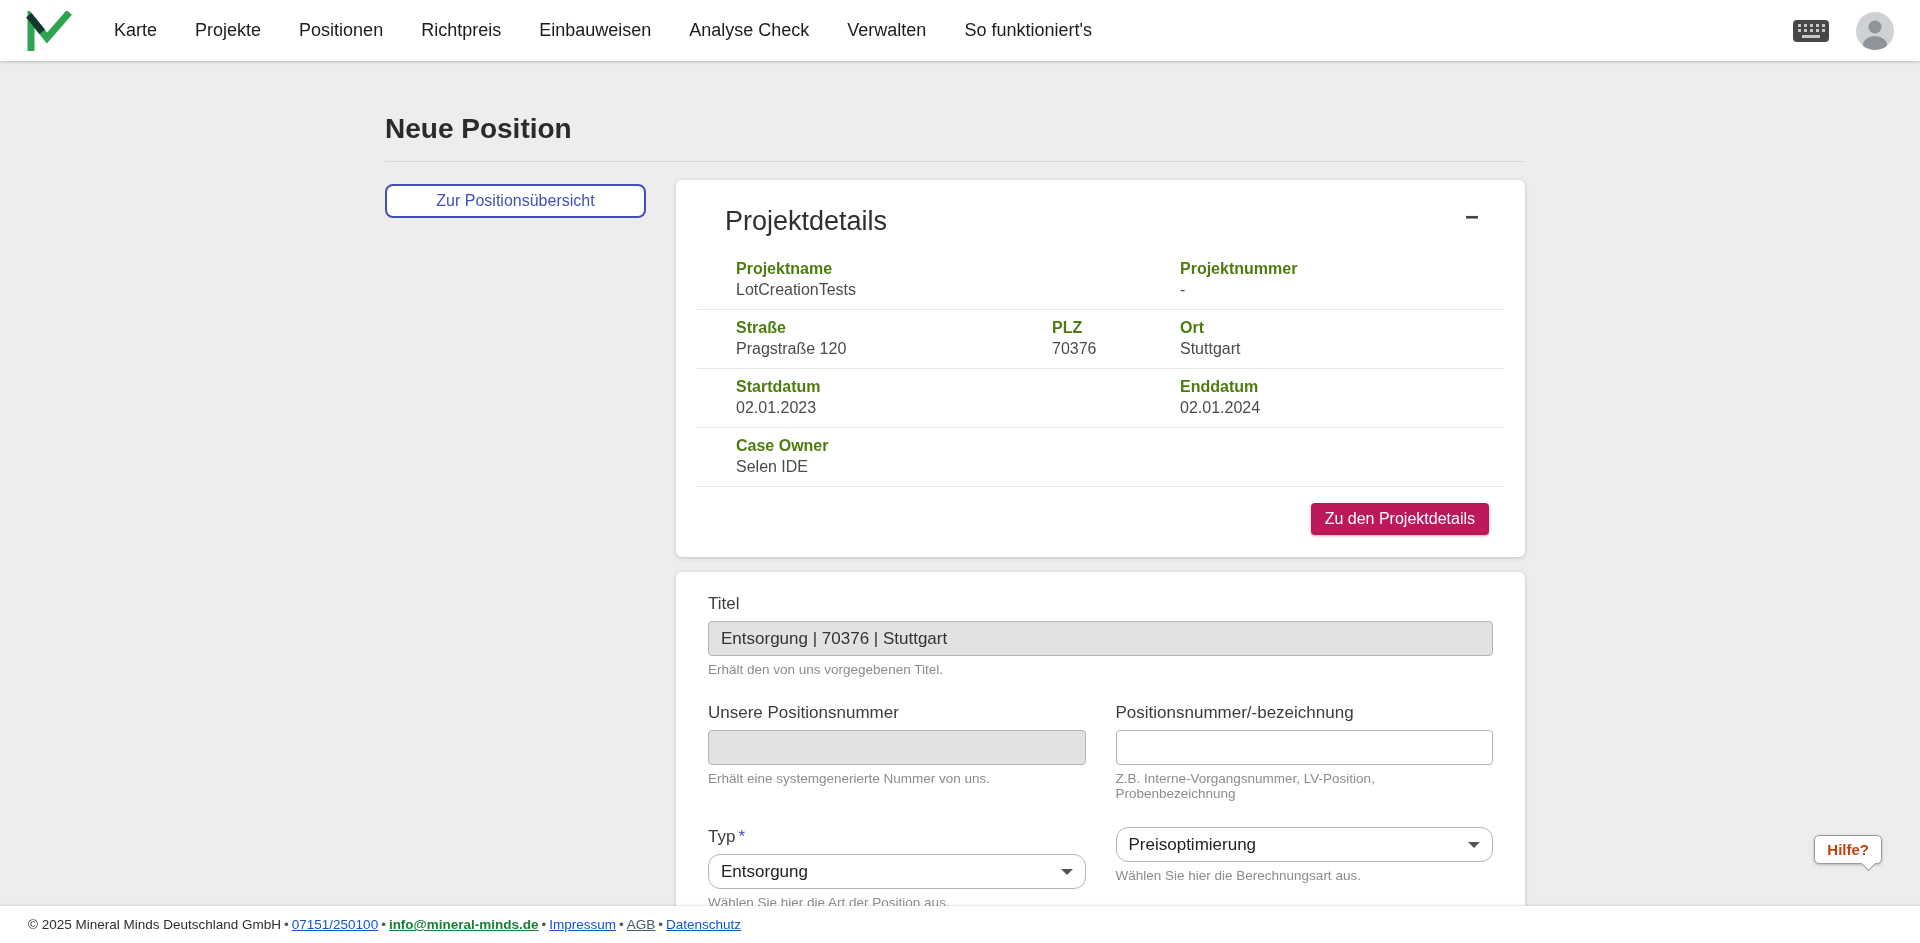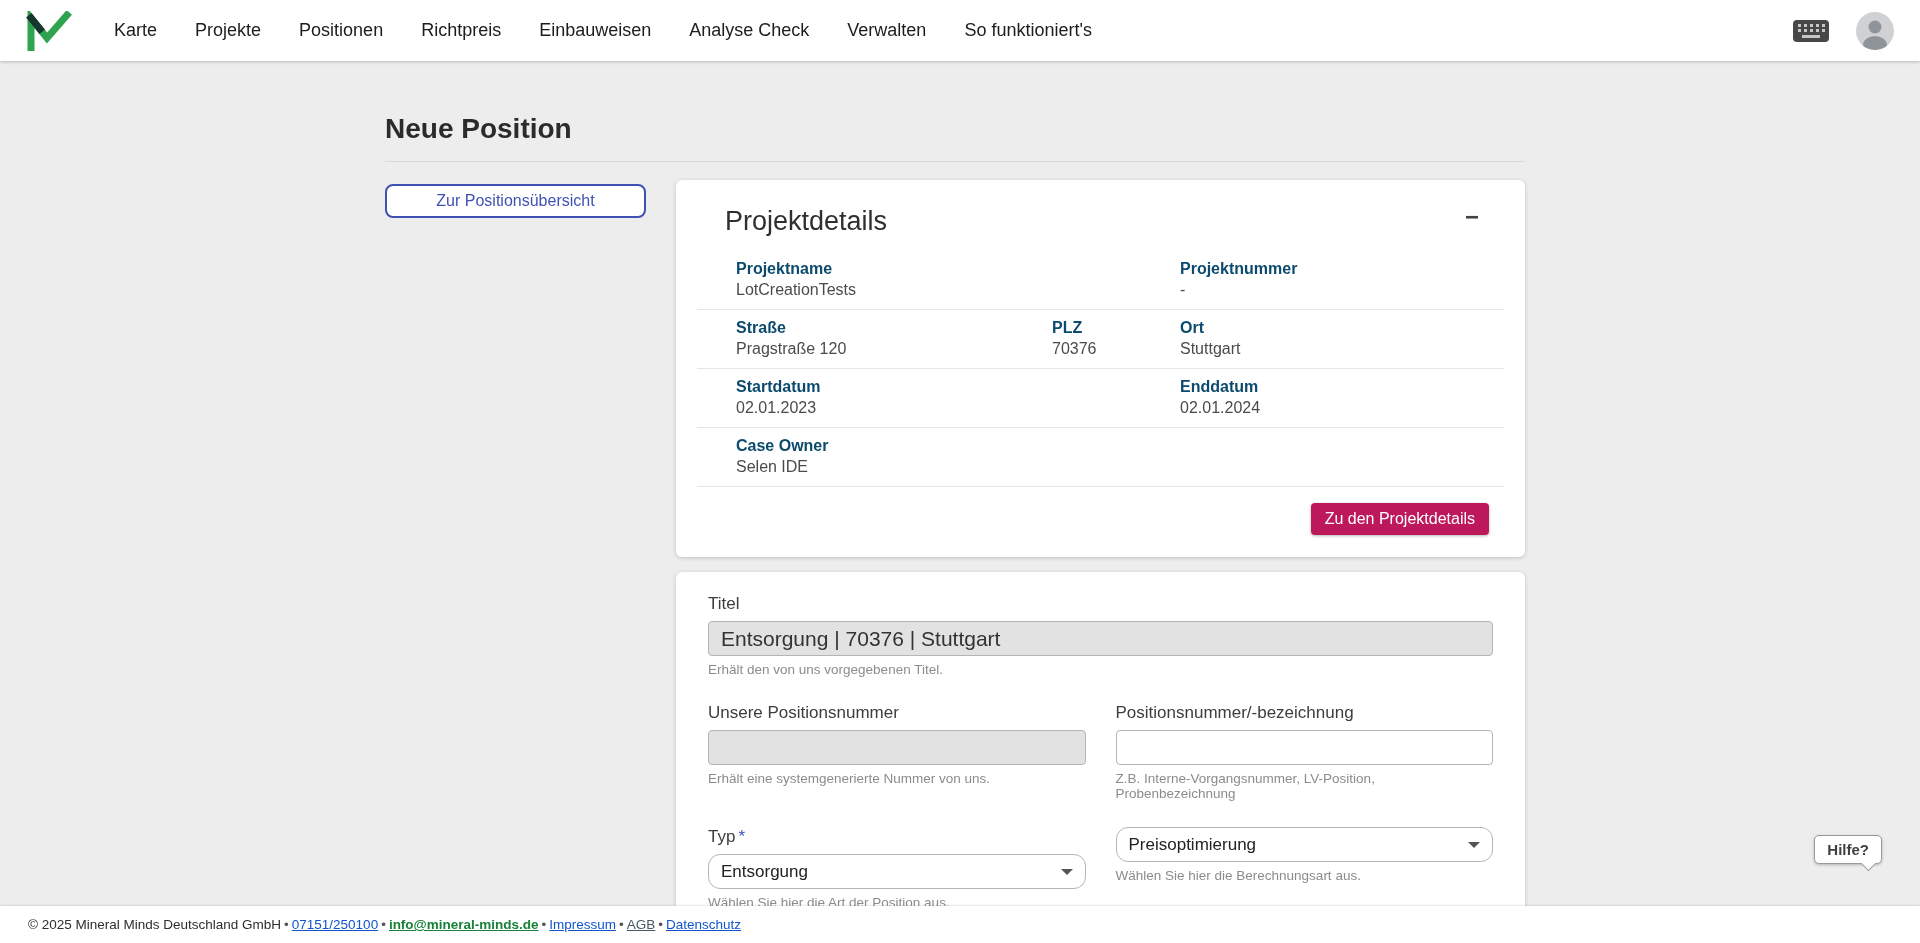--- a/index.html
+++ b/index.html
@@ -50,60 +50,60 @@
   .collapse-btn {
     position:absolute; top:24px; right:40px; background:none; border:none; cursor:pointer;
     font-size:24px; font-weight:700; color:#444; line-height:1; font-family:inherit;
   }
   .ptable { margin:0 21px; }
   .prow {
     display:grid; grid-template-columns:355px 128px 1fr;
     border-bottom:1px solid #e6e6e6; padding:9px 0 10px 0;
   }
   .pcell.first { padding-left:39px; }
-  .plabel { font-size:16px; font-weight:700; color:#0c4a6e; }
+  .plabel { font-size:16px; font-weight:700; color:#4d7c0f; }
   .pvalue { font-size:16px; color:#4b4b4b; margin-top:3px; }
   .span2 { grid-column:1 / 3; }
   .span3 { grid-column:1 / 4; }
   .col3 { grid-column:3; }
   .card-actions { padding:16px 36px 6px 0; text-align:right; }
   .primary-btn {
     background:#be185d; color:#fff; border:none; border-radius:4px; cursor:pointer;
     font-size:16px; font-family:inherit; padding:7px 14px;
     box-shadow:0 1px 3px rgba(0,0,0,.3);
   }
 
   
   .form-card { margin-top:15px; padding:22px 32px 46px 32px; }
   .field label { display:block; font-size:17px; color:#3d3d3d; margin-bottom:7px; }
   .req { color:#3f51b5; margin-left:3px; }
   .text-input {
     width:100%; height:35px; border:1px solid #b5b5b5; border-radius:4px;
-    padding:0 12px; font-size:21px; font-family:inherit; color:#222; background:#fff;
+    padding:0 12px; font-size:17px; font-family:inherit; color:#222; background:#fff;
   }
   .text-input:disabled { background:#e2e2e2; color:#333; }
   .helper { font-size:13.5px; color:#8c8c8c; margin-top:6px; }
   .form-grid {
     display:grid; grid-template-columns:1fr 1fr; column-gap:30px; row-gap:26px; margin-top:26px;
   }
   .select {
     width:100%; height:35px; border:1px solid #b5b5b5; border-radius:12px; background:#fff;
     display:flex; align-items:center; padding:0 12px; font-size:17px; color:#222; cursor:pointer;
   }
   .select .caret {
     margin-left:auto; width:0; height:0;
     border-left:6px solid transparent; border-right:6px solid transparent; border-top:6px solid #555;
   }
   .case-manager { margin-top:26px; }
 
   
   .help-bubble {
     position:fixed; right:38px; bottom:79px; z-index:31;
     background:#fff; border:1px solid #9a9a9a; border-radius:5px;
-    padding:5px 12px; font-size:15px; font-weight:700; color:#404040; cursor:pointer;
+    padding:5px 12px; font-size:15px; font-weight:700; color:#c2410c; cursor:pointer;
     box-shadow:0 1px 3px rgba(0,0,0,.25);
   }
   .help-bubble::after {
     content:""; position:absolute; right:7px; bottom:-6px; width:10px; height:10px;
     background:#fff; border-right:1px solid #9a9a9a; border-bottom:1px solid #9a9a9a;
     transform:rotate(45deg);
   }
 
   
   footer {

